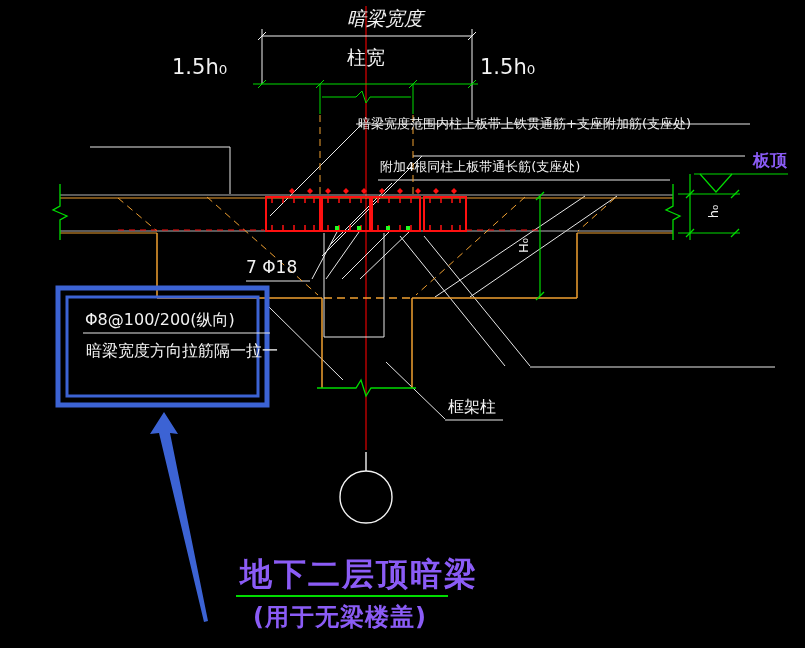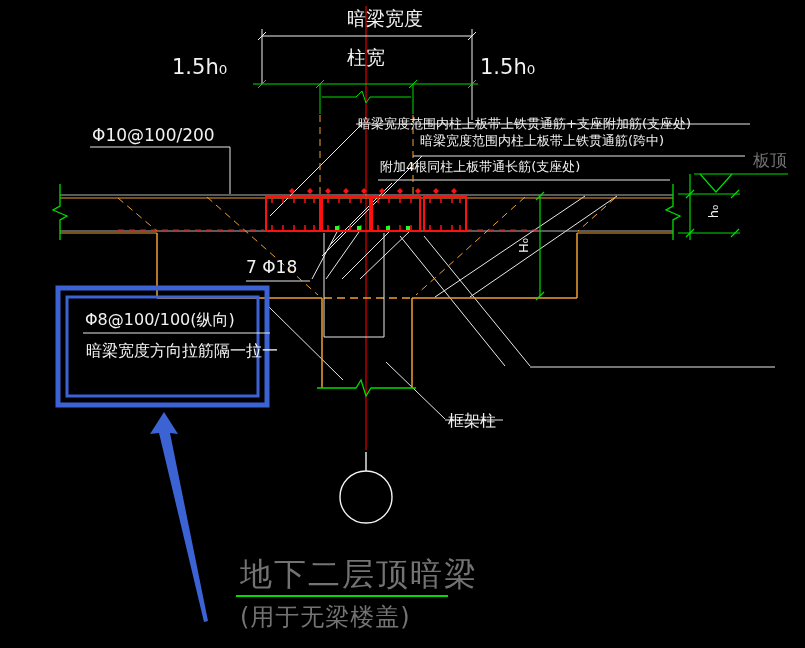--- a/index.html
+++ b/index.html
@@ -1,21 +1,21 @@
 <!DOCTYPE html>
 <html><head>
 <meta charset="utf-8">
 <style>
   html,body{margin:0;padding:0;background:#000;}
   #stage{position:relative;width:805px;height:648px;background:#000;overflow:hidden;
          font-family:"DejaVu Sans","Liberation Sans",sans-serif;}
   #stage svg{position:absolute;left:0;top:0;}
   .lbl{position:absolute;white-space:nowrap;line-height:1.15;}
   .w{color:#f2f2f2;}
-  .g{color:#737373;}
+  .g{color:#8b5cf6;font-weight:bold;}
   .s13{font-size:13px;}
   .s14{font-size:16px;}
   .s16{font-size:16px;}
   .s17{font-size:17px;}
   .s19{font-size:19px;}
   .s21{font-size:21px;text-align:center;}
   .title1{font-size:32px;letter-spacing:2px;}
   .title2{font-size:24px;letter-spacing:1px;}
   .rot{transform:rotate(-90deg);transform-origin:center center;text-align:center;}
 </style>
@@ -157,49 +157,47 @@
 
     <g fill="none" stroke="#3c63d4">
       <rect x="58" y="288" width="209" height="117" stroke-width="5"></rect>
       <rect x="67" y="297" width="191" height="99" stroke-width="3"></rect>
     </g>
     <polygon points="164,412 150,434 159,433 204,622 208,621 170,433 178,434" fill="#3c63d4"></polygon>
 
     <line x1="83" y1="333" x2="270" y2="333" stroke="#e8e8e8" stroke-width="1"></line>
   </svg>
 
-  <div class="lbl w s19" style="left:330px;top:8px;width:110px;text-align:center;">暗梁宽度</div>
+  <div class="lbl w s19" style="left:330px;top:8px;width:110px;text-align:center;font-style:italic;">暗梁宽度</div>
 
   <div class="lbl w s19" style="left:336px;top:47px;width:60px;text-align:center;">柱宽</div>
 
   <div class="lbl w s21" style="left:172px;top:55px;">1.5h₀</div>
 
   <div class="lbl w s21" style="left:480px;top:55px;">1.5h₀</div>
 
   <div class="lbl w s13" style="left:358px;top:117px;">暗梁宽度范围内柱上板带上铁贯通筋+支座附加筋(支座处)</div>
 
-  <div class="lbl w s13" style="left:420px;top:134px;">暗梁宽度范围内柱上板带上铁贯通筋(跨中)</div>
 
   <div class="lbl w s13" style="left:380px;top:160px;">附加4根同柱上板带通长筋(支座处)</div>
 
-  <div class="lbl w s17" style="left:92px;top:126px;">Φ10@100/200</div>
 
 
   <div class="lbl w s17" style="left:246px;top:258px;">7 Φ18</div>
 
   <div class="lbl w s13 rot" style="left:509px;top:238px;width:30px;">H₀</div>
 
   <div class="lbl w s13 rot" style="left:699px;top:204px;width:30px;">h₀</div>
 
   <div class="lbl g s17" style="left:753px;top:151px;">板顶</div>
 
 
-  <div class="lbl w s16" style="left:448px;top:398px;margin-top:14px;">框架柱</div>
-
-  <div class="lbl w s16" style="left:85px;top:311px;">Φ8@100/100(纵向)</div>
+  <div class="lbl w s16" style="left:448px;top:398px;">框架柱</div>
+
+  <div class="lbl w s16" style="left:85px;top:311px;">Φ8@100/200(纵向)</div>
 
   <div class="lbl w s14" style="left:86px;top:342px;">暗梁宽度方向拉筋隔一拉一</div>
 
   <div class="lbl g title1" style="left:240px;top:556px;">地下二层顶暗梁</div>
 
-  <div class="lbl g title2" style="left:240px;top:604px;">(用于无梁楼盖)</div>
+  <div class="lbl g title2" style="left:253px;top:604px;">(用于无梁楼盖)</div>
 
 </div>
 
 </body></html>

